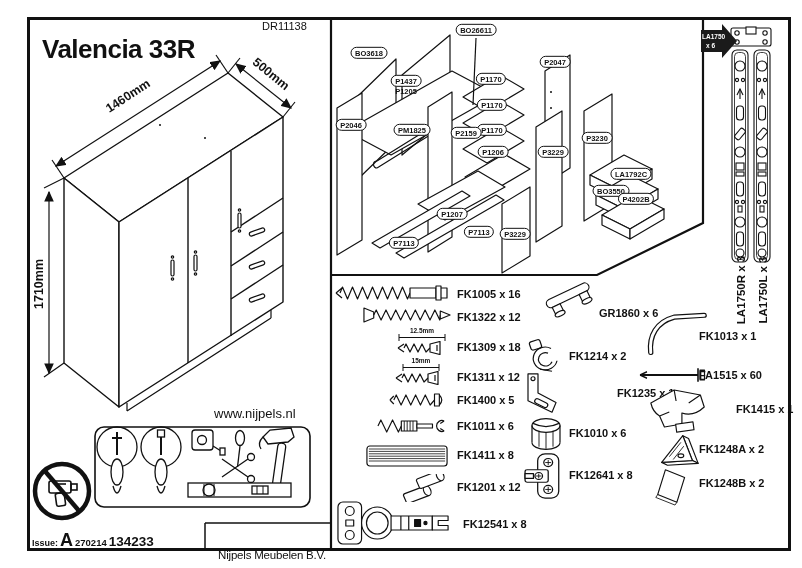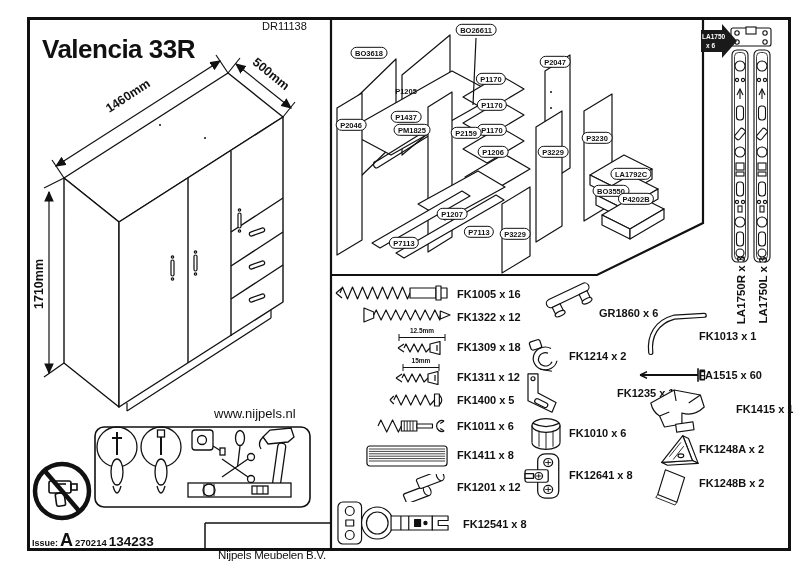--- a/index.html
+++ b/index.html
@@ -258,21 +258,21 @@
   </div>
 
   <div class="badge-txt" style="left:702px;top:33px;">LA1750</div>
   <div class="badge-txt" style="left:706px;top:42px;">x 6</div>
   <div class="rail-label" style="left:741px;top:290px;">LA1750R x 3</div>
   <div class="rail-label" style="left:763px;top:290px;">LA1750L x 3</div>
 
   <div id="gen">
       <div class="part-label" style="left: 369px; top: 53px;">BO3618</div>
       <div class="part-label" style="left: 476px; top: 30px;">BO26611</div>
-      <div class="part-label" style="left: 406px; top: 81px; margin-top: 36px;">P1437</div>
+      <div class="part-label" style="left: 406px; top: 81px;">P1437</div>
       <div class="part-label plain" style="left: 406px; top: 92px;">P1205</div>
       <div class="part-label" style="left: 491px; top: 79px;">P1170</div>
       <div class="part-label" style="left: 492px; top: 105px;">P1170</div>
       <div class="part-label" style="left: 492px; top: 130px;">P1170</div>
       <div class="part-label" style="left: 493px; top: 152px;">P1206</div>
       <div class="part-label" style="left: 351px; top: 125px;">P2046</div>
       <div class="part-label" style="left: 412px; top: 130px;">PM1825</div>
       <div class="part-label" style="left: 466px; top: 133px;">P2159</div>
       <div class="part-label" style="left: 555px; top: 62px;">P2047</div>
       <div class="part-label" style="left: 597px; top: 138px;">P3230</div>

